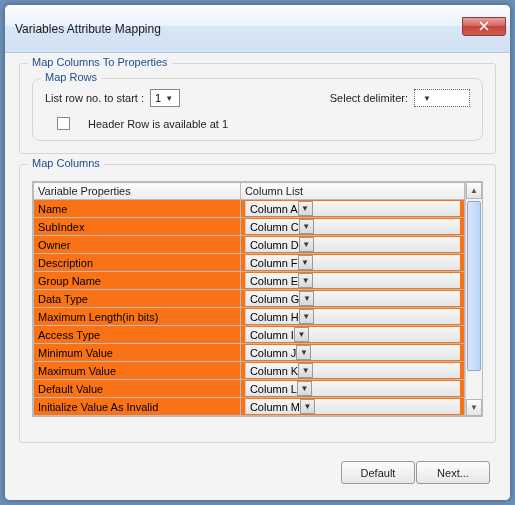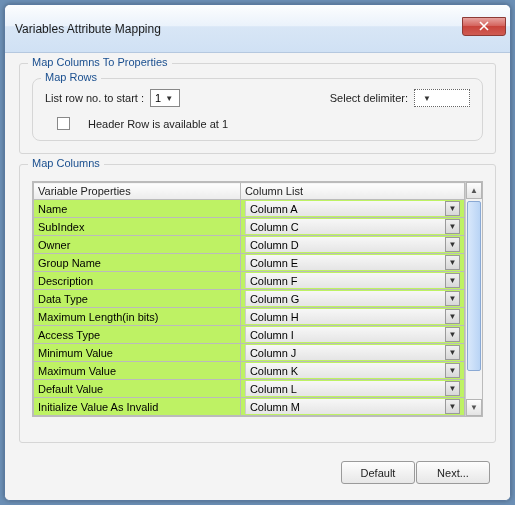--- a/index.html
+++ b/index.html
@@ -69,36 +69,36 @@
     min-width: 30px; cursor: pointer;
   }
   .small-select .arrow { margin-left: 4px; font-size: 8px; color: #333; }
   .wide-select { min-width: 56px; border: 1px dotted #666; }
   .gap { flex: 1; }
   .check-row { display: flex; align-items: center; gap: 18px; margin-top: 10px; margin-left: 12px; }
   .chk {
     width: 13px; height: 13px; border: 1px solid #888; background: #fff;
   }
   .table-wrap {
-    border: 1px solid #bbb; background: #bef264;
+    border: 1px solid #bbb; background: #f97316;
     display: flex;
     margin-top: 6px;
   }
   .table { flex: 1; border-collapse: collapse; width: 100%; }
   .table th, .table td {
     border: 1px solid #bbb; text-align: left; padding: 1px 4px;
     height: 17px; vertical-align: middle;
   }
   .table th {
     background: linear-gradient(#fdfdfd,#ececec);
     font-weight: normal; color: #222;
   }
   .col2-cell { padding: 0; }
   .col-select {
-    display: flex; align-items: center; justify-content: space-between;
+    display: flex; align-items: center; justify-content: flex-start;
     background: linear-gradient(#f7f7f7,#e5e5e5);
     border-left: 1px solid #ccc;
     height: 100%; padding: 0 0 0 4px; cursor: pointer;
   }
   .col-select .dd {
     width: 15px; height: 15px;
     background: linear-gradient(#f0f0f0,#d8d8d8);
     border: 1px solid #9a9a9a;
     display: flex; align-items: center; justify-content: center;
   }
@@ -211,35 +211,35 @@
                 <td class="col2-cell">
                   <div class="col-select">
                     <span>Column D</span>
                     <div class="dd">
                       <span class="tri">▼</span>
                     </div>
                   </div>
                 </td>
               </tr>
               <tr>
+                <td>Description</td>
+                <td class="col2-cell">
+                  <div class="col-select">
+                    <span>Column F</span>
+                    <div class="dd">
+                      <span class="tri">▼</span>
+                    </div>
+                  </div>
+                </td>
+              </tr>
+              <tr>
                 <td>Group Name</td>
                 <td class="col2-cell">
                   <div class="col-select">
                     <span>Column E</span>
-                    <div class="dd">
-                      <span class="tri">▼</span>
-                    </div>
-                  </div>
-                </td>
-              </tr>
-              <tr>
-                <td>Description</td>
-                <td class="col2-cell">
-                  <div class="col-select">
-                    <span>Column F</span>
                     <div class="dd">
                       <span class="tri">▼</span>
                     </div>
                   </div>
                 </td>
               </tr>
               <tr>
                 <td>Data Type</td>
                 <td class="col2-cell">
                   <div class="col-select">

